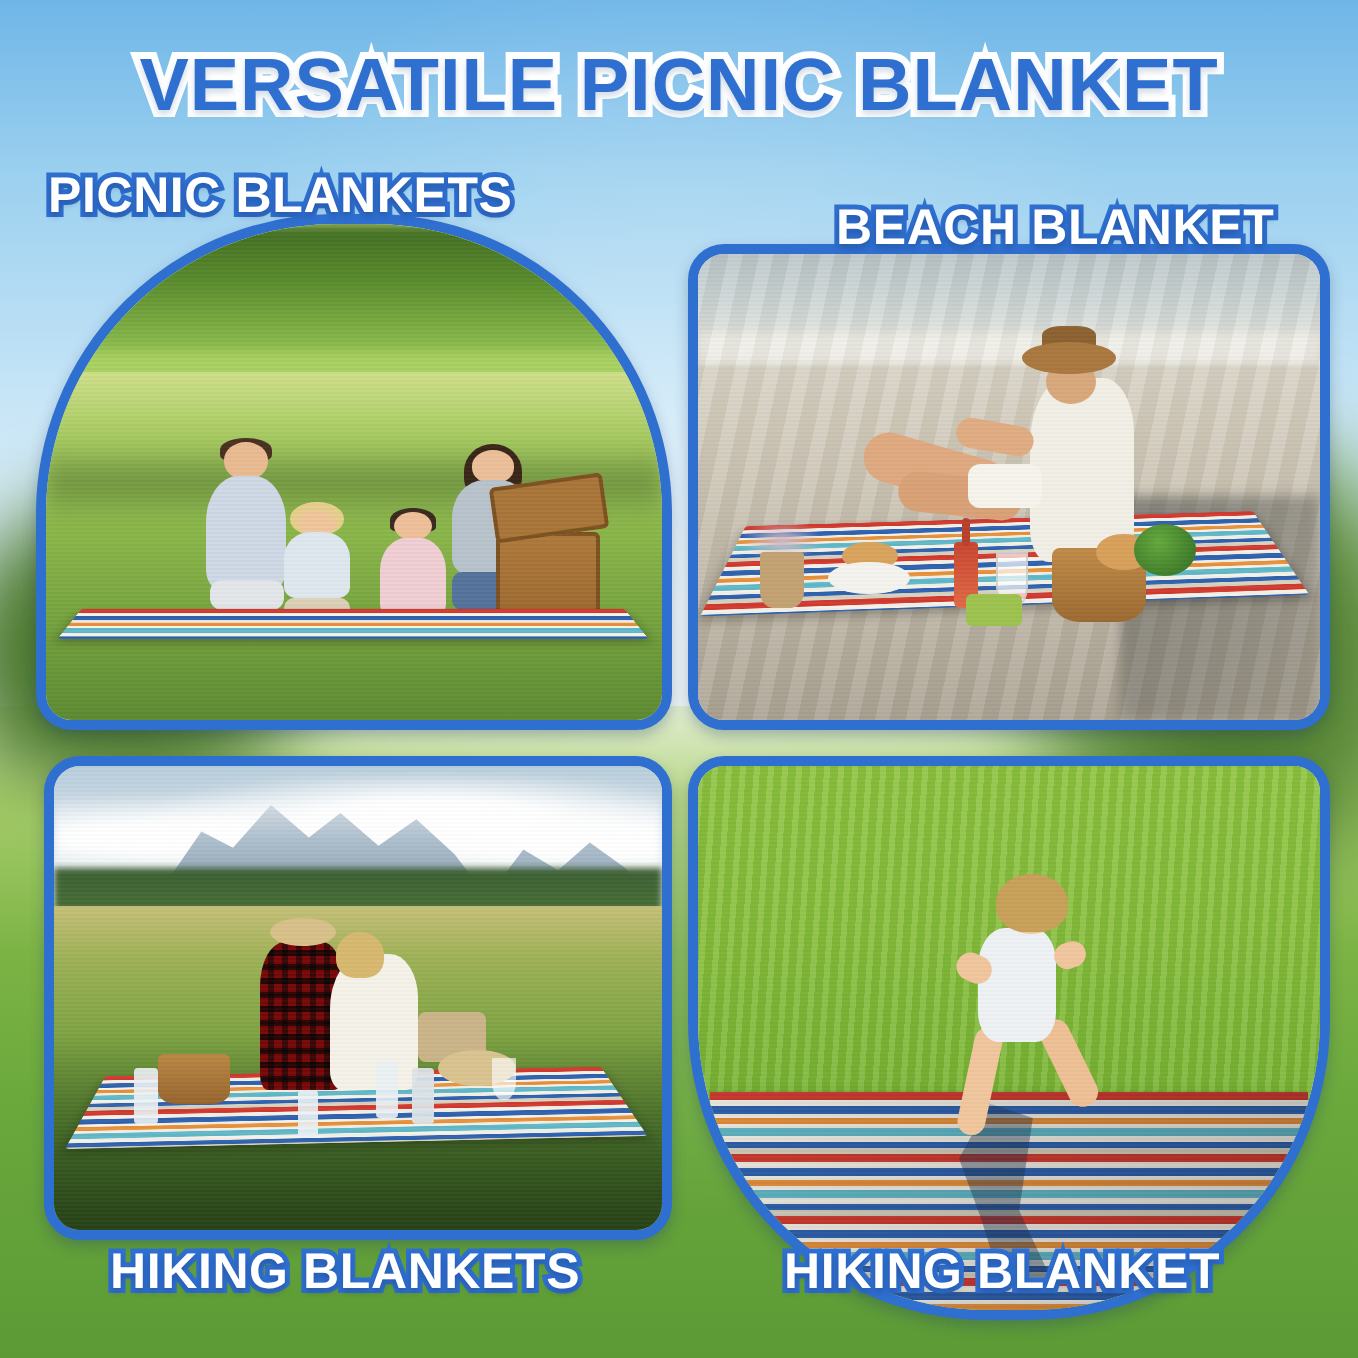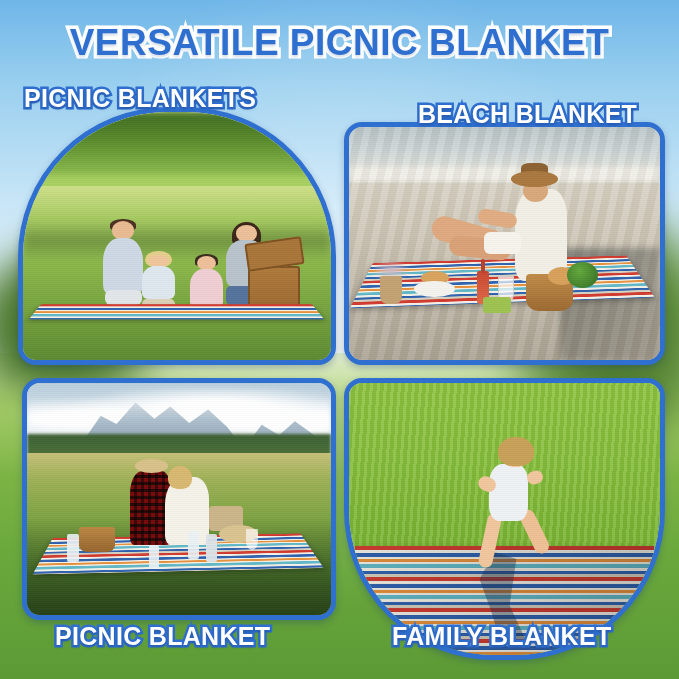--- a/index.html
+++ b/index.html
@@ -337,34 +337,34 @@
     <div class="hitem" id="hi-basket"></div>
     <div class="hitem" id="hi-b2"></div>
     <div class="hitem" id="hi-b3"></div>
     <div class="hitem" id="hi-b4"></div>
     <div class="hitem" id="hi-bag"></div>
     <div class="hitem" id="hi-hat2"></div>
     <div class="hitem" id="hi-glass"></div>
     <div class="noise"></div>
   </div>
 </div>
-<div class="caption" id="cap-hiking">PICNIC BLANKET</div>
+<div class="caption" id="cap-hiking">HIKING BLANKETS</div>
 
 <div class="panel" id="panel-family">
   <div class="panel-inner" id="sc-fam">
     <div class="lawn"></div>
     <div class="lawntex"></div>
     <div class="blanket"></div>
     <div class="blanketshade"></div>
     <div id="fm-shadow"></div>
     <div id="fm-baby">
       <div class="legR"></div>
       <div class="legL"></div>
       <div class="onesie"></div>
       <div class="armL"></div>
       <div class="armR"></div>
       <div class="head"></div>
       <div class="hair"></div>
     </div>
     <div class="noise"></div>
   </div>
 </div>
-<div class="caption" id="cap-family">FAMILY BLANKET</div>
+<div class="caption" id="cap-family">HIKING BLANKET</div>
 
 </body></html>

